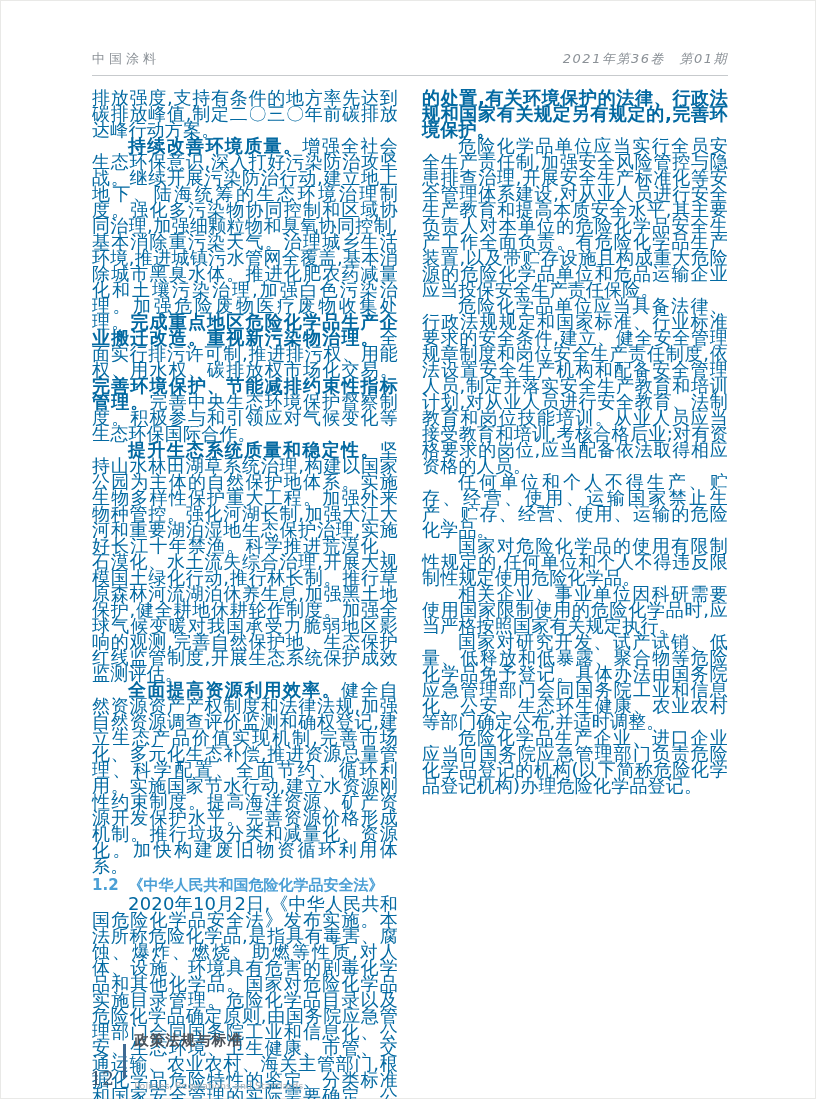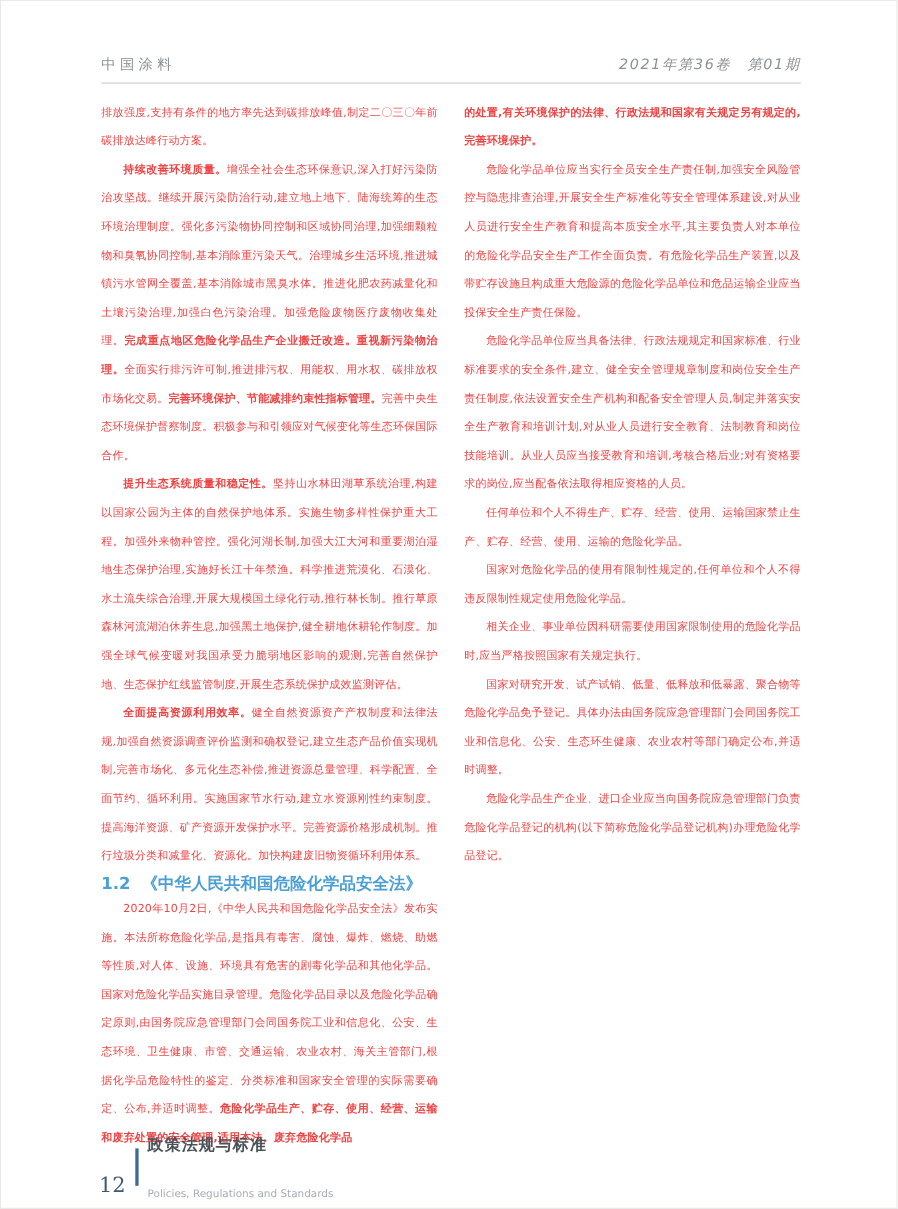--- a/index.html
+++ b/index.html
@@ -43,24 +43,24 @@
     width:636px;
     display:flex;
     gap:24px;
   }
   .column{
     width:306px;
     flex:0 0 306px;
   }
   .para{
     margin:0;
-    font-size:10px;
-    line-height:26px;
+    font-size:18px;
+    line-height:16px;
     text-align:justify;
-    color:#ef4444;
+    color:#0369a1;
     letter-spacing:0.2px;
   }
   .para.indent{text-indent:2em;}
   .seg-bold{font-weight:bold;}
   .section-heading{
     margin:0;
     font-size:15px;
     line-height:22px;
     font-weight:bold;
     color:#4b9fd5;

